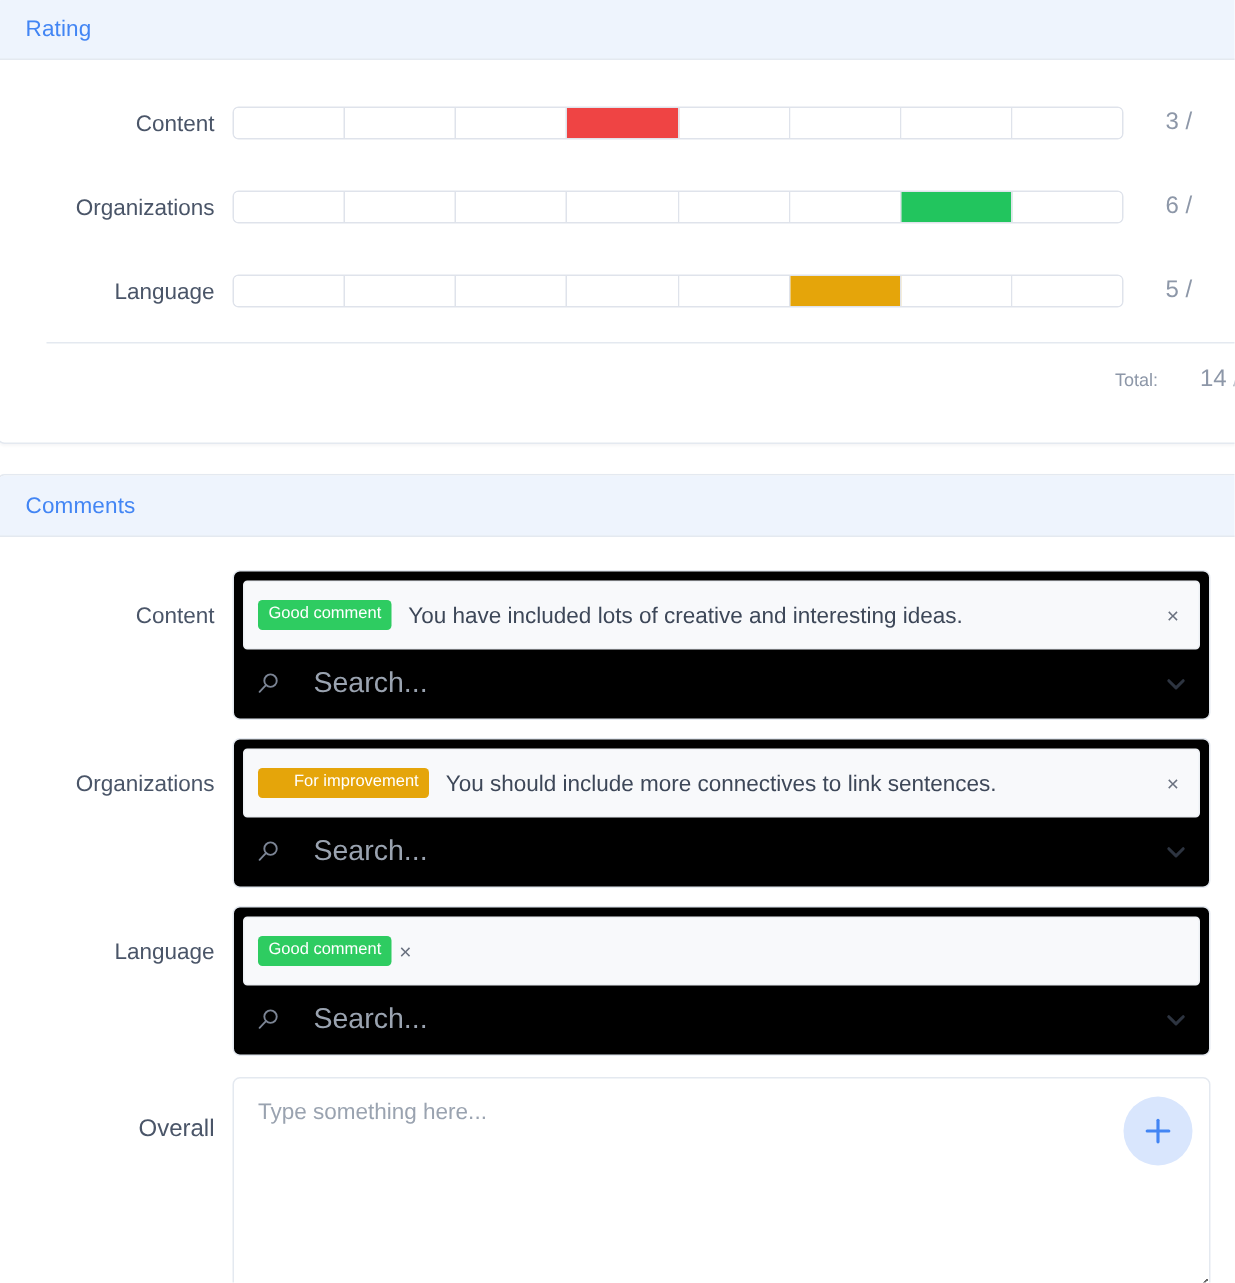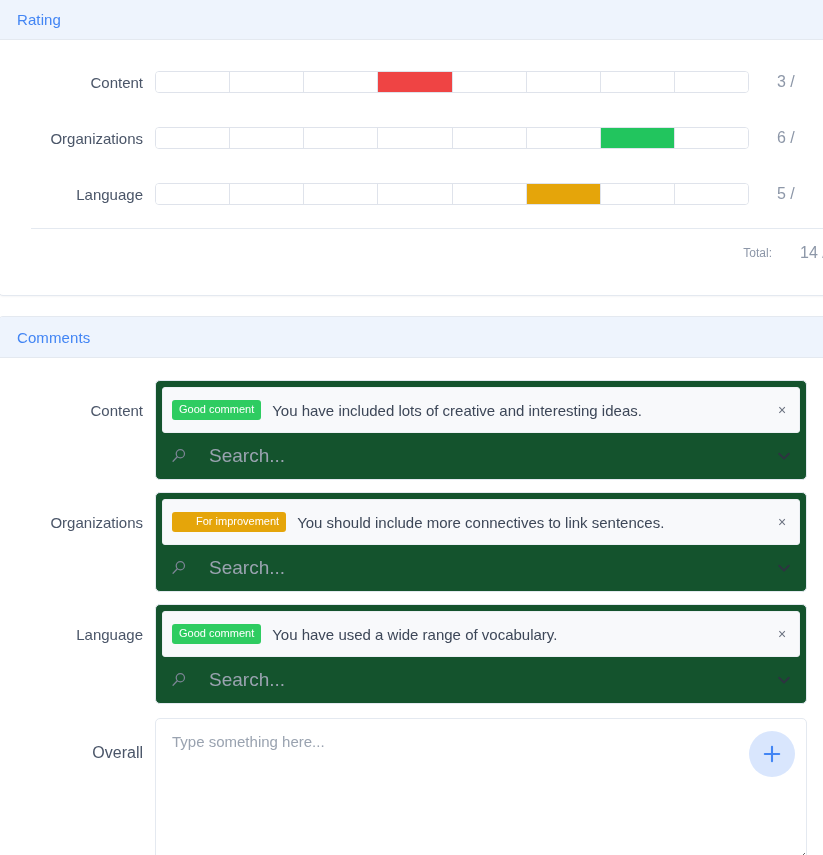--- a/index.html
+++ b/index.html
@@ -150,21 +150,21 @@
     font-size: 15px;
     color: #4a5568;
     line-height: 22px;
     padding-top: 20px;
   }
 
   .comment-box {
     width: 652px;
     border: 1px solid #e4e9f0;
     border-radius: 5px;
-    background: #14532d;
+    background: #000000;
     box-sizing: border-box;
     overflow: hidden;
   }
 
   .chip-row {
     display: flex;
     align-items: center;
     height: 46px;
     background: #f8f9fb;
     border: 1px solid #edf0f4;
@@ -388,21 +388,20 @@
             </span>
           </div>
         </div>
       </div>
 
       <div class="comment-row comment-row-tall">
         <div class="comment-label">Language</div>
         <div class="comment-box">
           <div class="chip-row">
             <span class="chip-badge good">Good comment</span>
-            <span class="chip-text">You have used a wide range of vocabulary.</span>
             <span class="chip-close">×</span>
           </div>
           <div class="search-row">
             <span>
               <svg class="search-icon" viewBox="0 0 20 20" fill="none" stroke="#7b8494" stroke-width="1.4">
                 <circle cx="11.5" cy="7.5" r="4.6"></circle>
                 <line x1="8.1" y1="10.9" x2="3.4" y2="15.8" stroke-linecap="round"></line>
               </svg>
             </span>
             <span class="search-placeholder">Search...</span>

